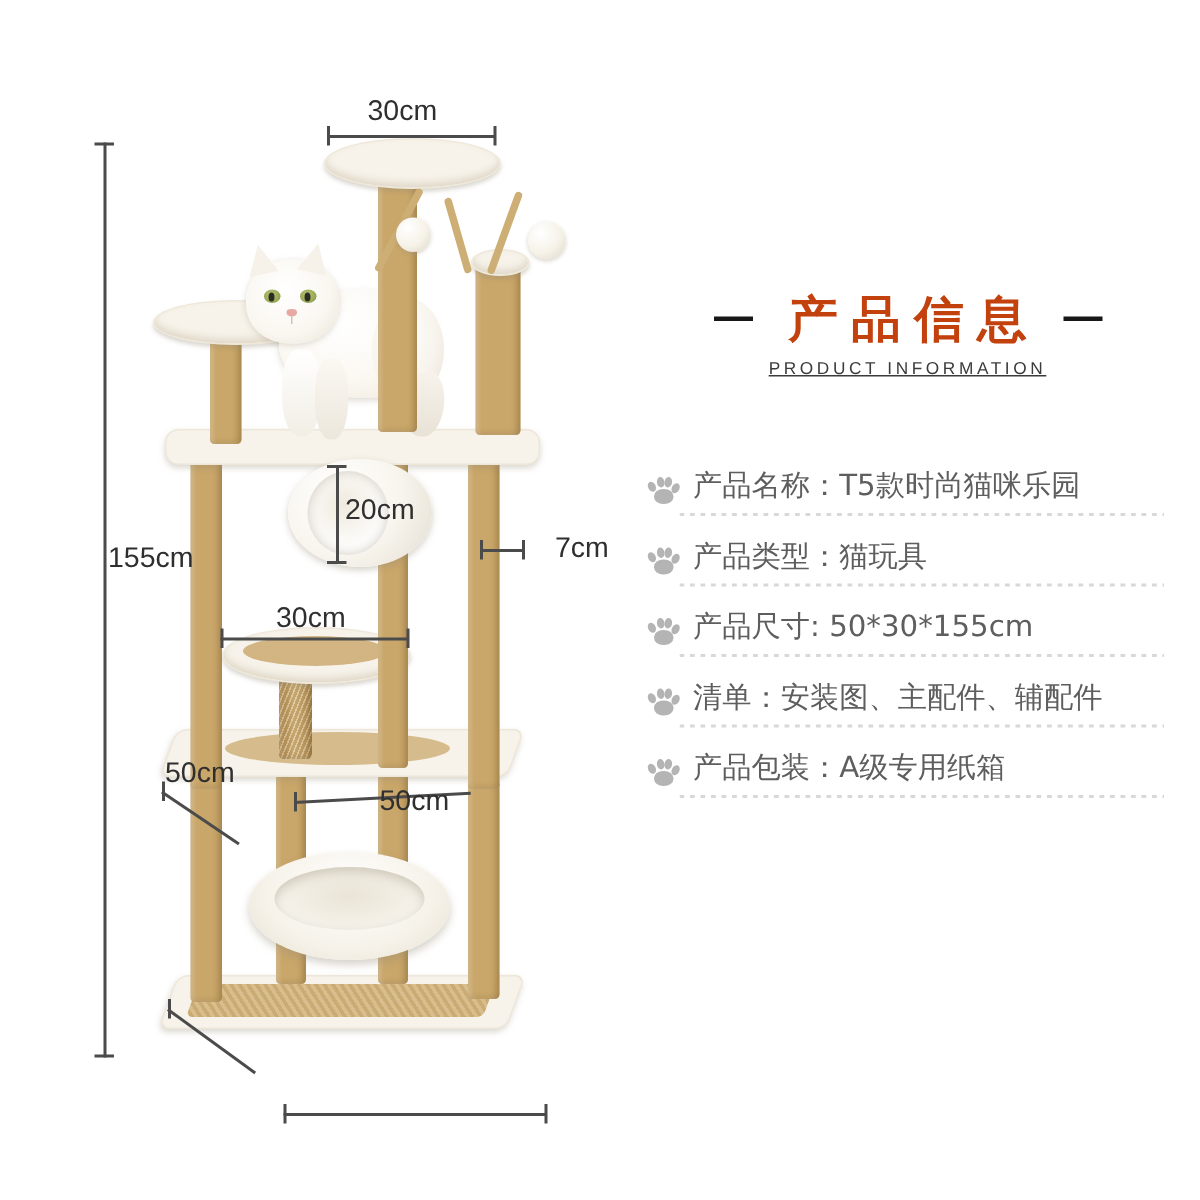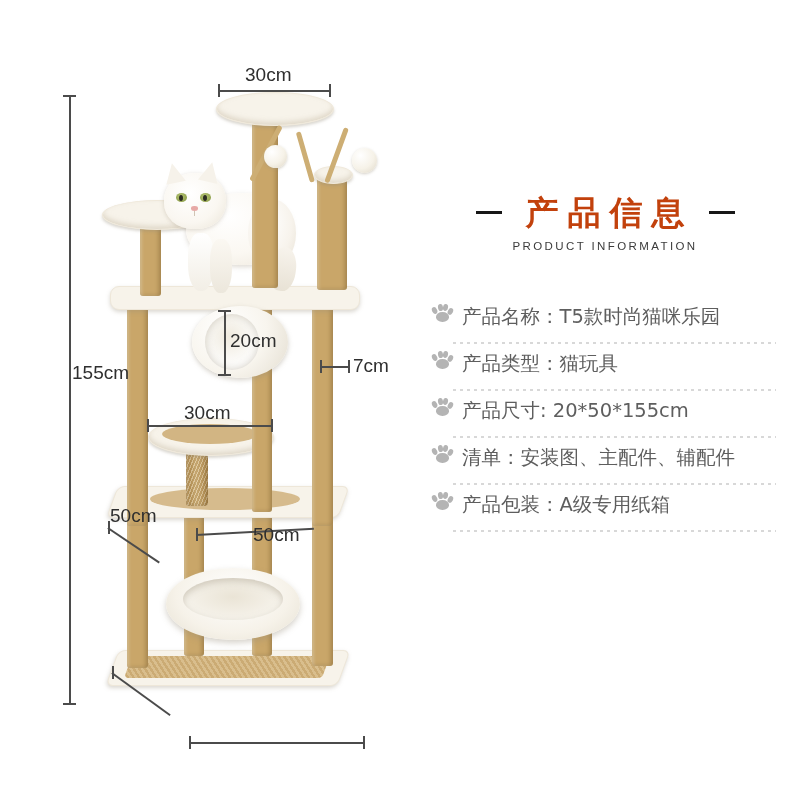--- a/index.html
+++ b/index.html
@@ -99,25 +99,26 @@
   .title-row{display:flex;align-items:center;justify-content:center;gap:15px;}
   .tdash{width:26px;height:2.6px;background:#171717;display:block;}
   #main-title{
     font-size:33px;font-weight:bold;color:#c2410c;letter-spacing:9px;
     font-family:"DejaVu Sans","Liberation Sans",sans-serif;line-height:1;
     padding-left:9px;
   }
   #sub-title{
     margin-top:11px;font-size:11.5px;color:#3b3b3b;letter-spacing:2.4px;
     font-family:"Liberation Sans",sans-serif;
+    text-decoration:underline;
   }
 
   #rows{position:absolute;left:12px;top:303px;width:350px;}
   .row{position:relative;height:47px;}
-  .row-line{display:flex;align-items:flex-start;height:34px;}
+  .row-line{display:flex;align-items:flex-end;height:34px;}
   .paw{width:21px;height:20px;position:relative;flex:0 0 21px;margin-right:9px;}
   .paw i{position:absolute;background:#b4b4b4;border-radius:50%;display:block;}
   .t1{width:5.0px;height:6.6px;left:0.4px;top:4.2px;transform:rotate(-26deg);}
   .t2{width:5.2px;height:7.2px;left:5.6px;top:0.7px;transform:rotate(-9deg);}
   .t3{width:5.2px;height:7.2px;left:10.9px;top:0.9px;transform:rotate(10deg);}
   .t4{width:5.0px;height:6.6px;left:15.8px;top:4.6px;transform:rotate(27deg);}
   .pad{width:12.6px;height:9.6px;left:4.3px;top:9.4px;border-radius:50% 50% 46% 46%;}
   .rtext{
     font-size:19.5px;color:#5e5e5e;white-space:nowrap;
     font-family:"DejaVu Sans","Liberation Sans",sans-serif;
@@ -237,21 +238,21 @@
     <div class="dimlabel" style="left:72px;top:362px;">155cm</div>
 
     <div class="dimline dim-v" style="left:224px;top:310px;height:66px;"></div>
     <div class="cap cap-h" style="left:218px;top:310px;"></div>
     <div class="cap cap-h" style="left:218px;top:374px;"></div>
     <div class="dimlabel" style="left:230px;top:330px;">20cm</div>
 
     <div class="dimline dim-h" style="left:320px;top:366px;width:30px;"></div>
     <div class="cap cap-v" style="left:320px;top:360px;"></div>
     <div class="cap cap-v" style="left:348px;top:360px;"></div>
-    <div class="dimlabel" style="left:353px;top:355px;">7cm</div>
+    <div class="dimlabel" style="left:370px;top:355px;">7cm</div>
 
     <div class="dimline dim-h" style="left:147px;top:425px;width:125px;"></div>
     <div class="cap cap-v" style="left:147px;top:419px;"></div>
     <div class="cap cap-v" style="left:271px;top:419px;"></div>
     <div class="dimlabel" style="left:184px;top:402px;">30cm</div>
 
     <div class="dimline" style="left:108px;top:527px;width:62px;height:1.6px;
                 transform:rotate(34deg);transform-origin:left center;"></div>
     <div class="cap cap-v" style="left:108px;top:521px;"></div>
     <div class="dimlabel" style="left:110px;top:505px;">50cm</div>
@@ -316,21 +317,21 @@
 
       <div class="row">
         <div class="row-line">
           <span class="paw">
             <i class="t1"></i>
               <i class="t2"></i>
               <i class="t3"></i>
               <i class="t4"></i>
               <i class="pad"></i>
           </span>
-          <span class="rtext">产品尺寸: 20*50*155cm</span>
+          <span class="rtext">产品尺寸: 50*30*155cm</span>
         </div>
         <span class="dots"></span>
       </div>
 
 
       <div class="row">
         <div class="row-line">
           <span class="paw">
             <i class="t1"></i>
               <i class="t2"></i>

